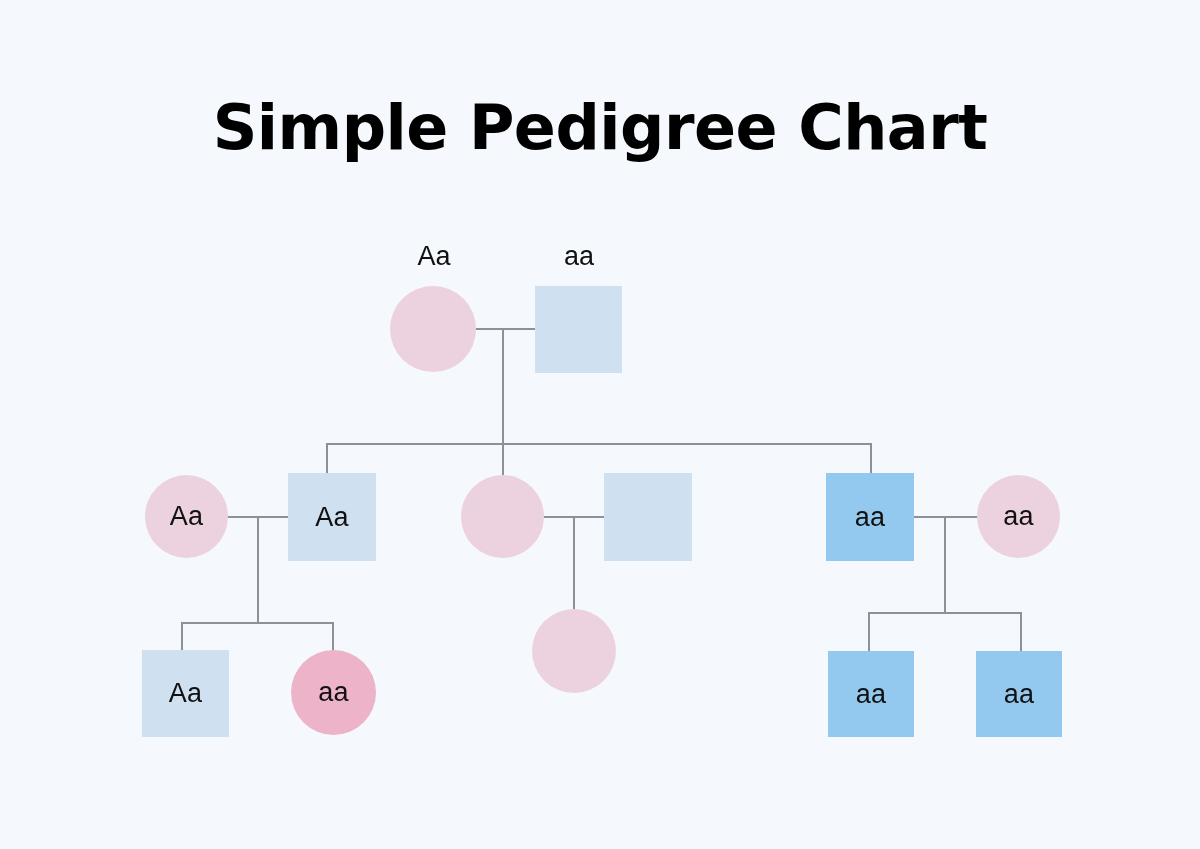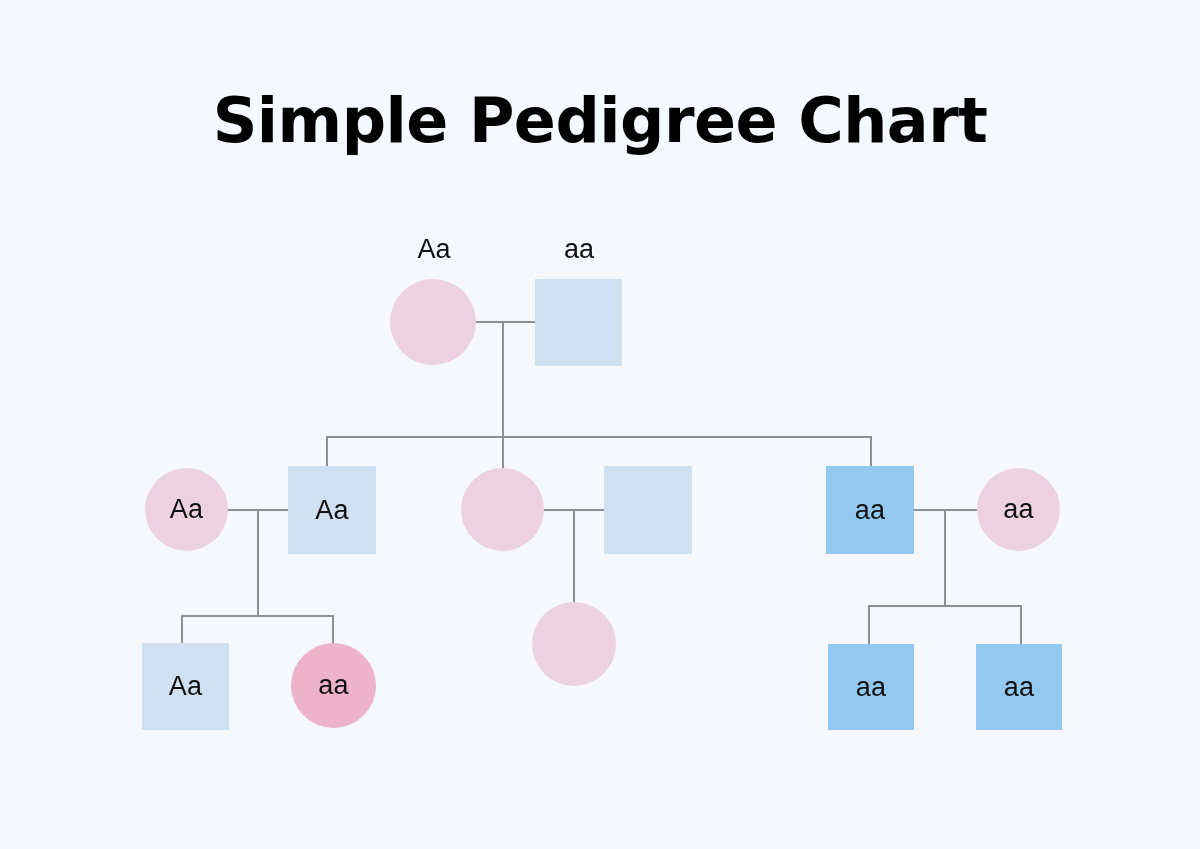--- a/index.html
+++ b/index.html
@@ -11,20 +11,21 @@
     width: 1200px;
     height: 849px;
     background: #f5f9fd;
     font-family: "Liberation Sans", sans-serif;
     overflow: hidden;
   }
   #stage {
     position: relative;
     width: 1200px;
     height: 654px;
+    margin-top: 7px;
   }
   #chart-title {
     position: absolute;
     left: 0;
     top: 88px;
     width: 1200px;
     text-align: center;
     font-family: "DejaVu Sans", sans-serif;
     font-weight: bold;
     font-size: 62px;

